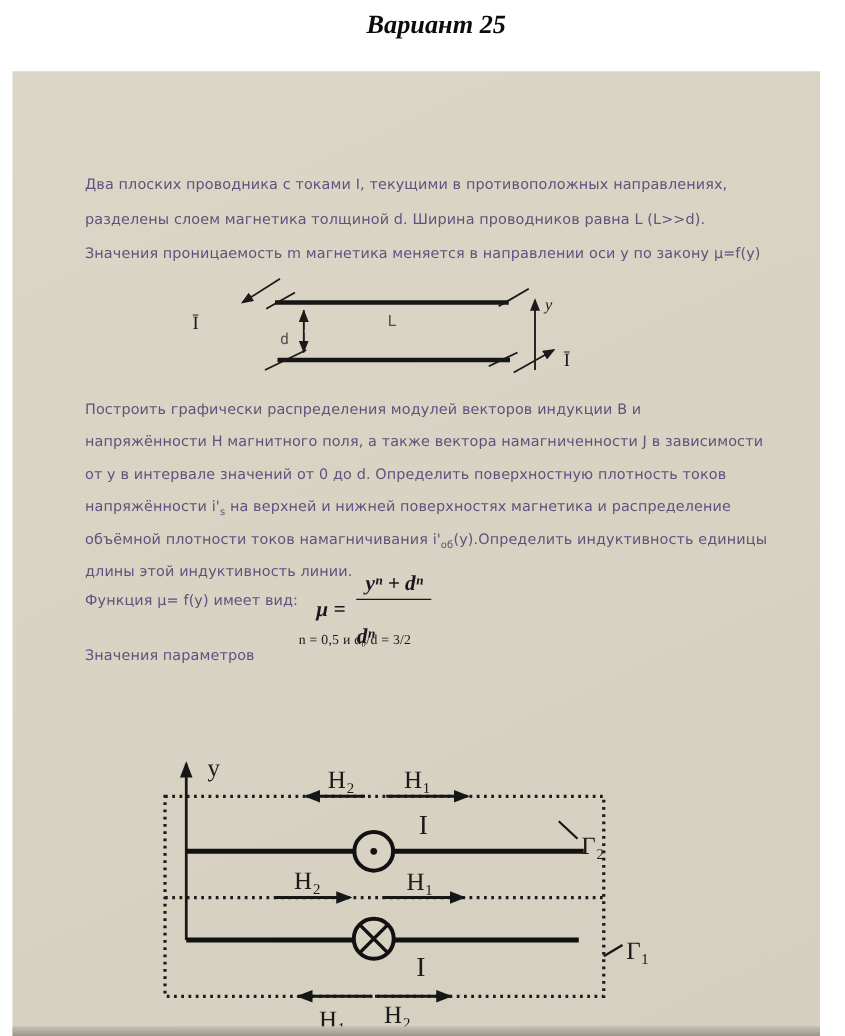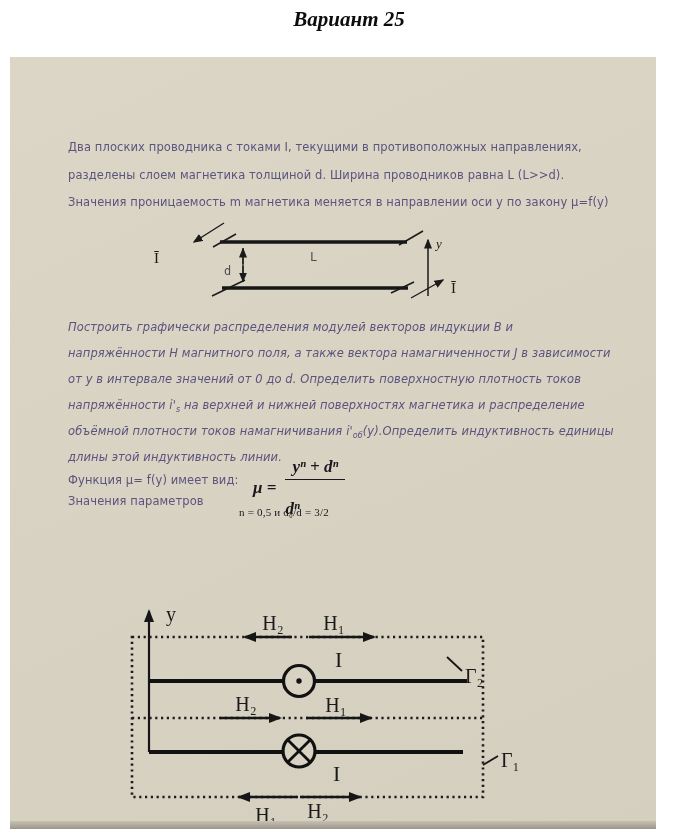--- a/index.html
+++ b/index.html
@@ -20,25 +20,25 @@
     position:absolute;left:0;top:7px;width:676px;text-align:center;
     transform:translateX(11px);
     font-family:"Liberation Serif","DejaVu Serif",serif;
     font-weight:bold;font-style:italic;font-size:21px;color:#0c0c0c;
   }
   .hw{ 
     color:#5a547e;font-size:11.5px;letter-spacing:.1px;white-space:nowrap;
   }
   .p1{position:absolute;left:68px;top:134px;}
   .p1 .line{line-height:27.5px;}
-  .p2{position:absolute;left:68px;top:315px;font-style:italic;}
+  .p2{position:absolute;left:68px;top:315px;}
   .p2 .line{line-height:25px;}
   .sub{font-size:8px;position:relative;top:3px;}
   .fn-label{position:absolute;left:68px;top:473px;}
-  .params-label{position:absolute;left:68px;top:494px;}
+  .params-label{position:absolute;left:68px;top:517px;}
   .formula{
     position:absolute;left:253px;top:457px;display:flex;align-items:center;gap:9px;
     font-family:"Liberation Serif","DejaVu Serif",serif;
     font-weight:bold;font-style:italic;font-size:17px;color:#17171d;
   }
   .frac{display:inline-block;}
   .frac .num{display:block;padding:0 7px 2px 7px;border-bottom:1.6px solid #17171d;}
   .frac .den{display:block;padding-top:2px;margin-top:17px;}
   .params-value{
     position:absolute;left:239px;top:506px;

